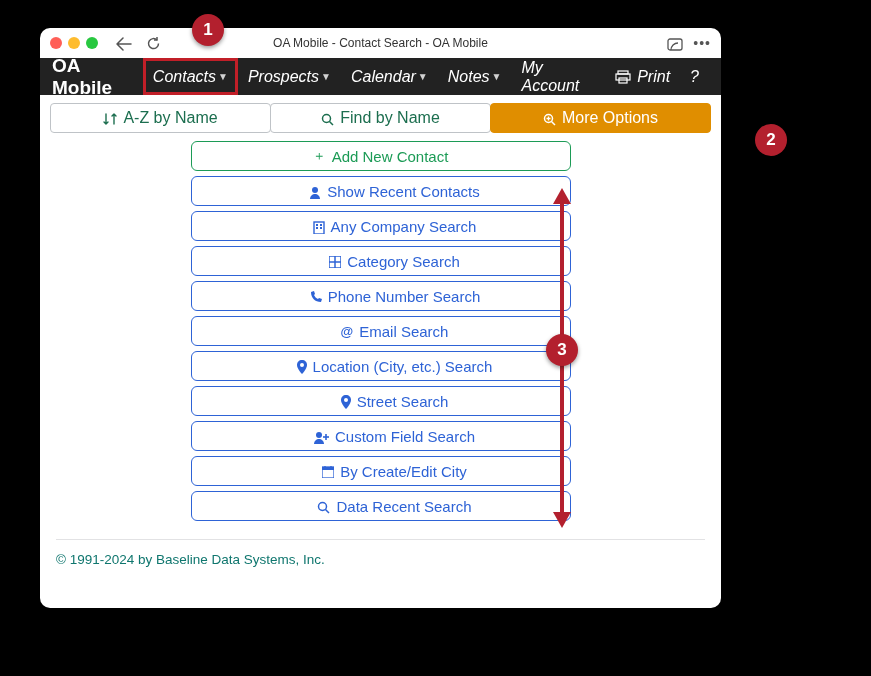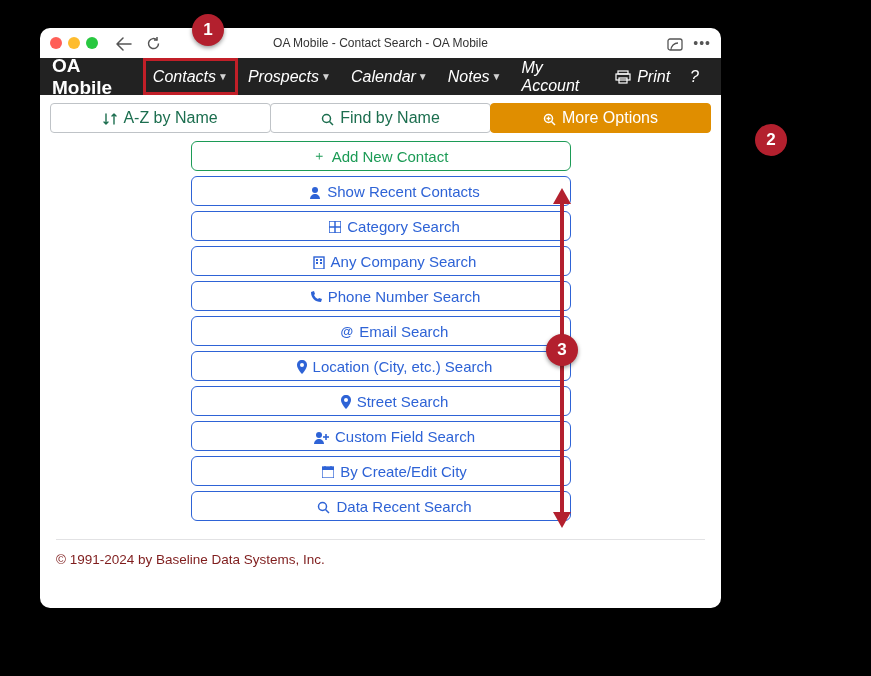--- a/index.html
+++ b/index.html
@@ -27,21 +27,21 @@
   .tabbtn .ico{ font-size:14px;}
   .tabbtn + .tabbtn { margin-left:-1px; }
   .tabbtn.active { background:#e08e00; color:#fff; border-color:#e08e00; }
 
   .options { width:380px; margin:8px auto 0 auto; display:flex; flex-direction:column; gap:5px; }
   .optbtn { width:100%; height:30px; border-radius:6px; background:#fff; display:flex; align-items:center; justify-content:center; gap:6px; font-size:15px; cursor:pointer; }
   .optbtn.green { border:1px solid #1c9b56; color:#1c9b56; }
   .optbtn.blue  { border:1px solid #2e63d6; color:#2e63d6;padding-left:28px; }
   .optbtn .ico { font-size:13px; }
 
-  .footer-line { margin:18px 16px 0 16px; border-top:1px solid #e2e2e4; padding-top:12px; font-size:13.5px; color:#7f1d1d; }
+  .footer-line { margin:18px 16px 0 16px; border-top:1px solid #e2e2e4; padding-top:12px; font-size:13.5px; color:#0f766e; }
 
   
   .callout { position:absolute; width:32px; height:32px; background:#b3202e; color:#fff; border-radius:50%; display:flex; align-items:center; justify-content:center; font-weight:700; font-size:17px; z-index:50; box-shadow:0 2px 4px rgba(0,0,0,.4);}
   .arrow-line { position:absolute; background:#b3202e; }
   .arrow-head { position:absolute; width:0; height:0; }
   .up { border-left:9px solid transparent; border-right:9px solid transparent; border-bottom:16px solid #b3202e; }
   .down { border-left:9px solid transparent; border-right:9px solid transparent; border-top:16px solid #b3202e; }
 
   svg { display:inline-block; vertical-align:middle; }
 </style>
@@ -155,42 +155,42 @@
       <span class="ico">
         <svg width="12" height="13" viewBox="0 0 12 13">
             <circle cx="6" cy="4" r="3" fill="#2e63d6"></circle>
             <path d="M1 13c0-3 2.5-5 5-5s5 2 5 5" fill="#2e63d6"></path>
           </svg>
       </span>
       <span>Show Recent Contacts</span>
     </div>
     <div class="optbtn blue">
       <span class="ico">
-        <svg width="12" height="12" viewBox="0 0 12 12">
-            <rect x="0" y="0" width="12" height="12" stroke="#2e63d6" stroke-width="1.5" fill="none"></rect>
-            <line x1="6" y1="0" x2="6" y2="12" stroke="#2e63d6" stroke-width="1.5"></line>
-            <line x1="0" y1="6" x2="12" y2="6" stroke="#2e63d6" stroke-width="1.5"></line>
-          </svg>
-      </span>
-      <span>Category Search</span>
-    </div>
-    <div class="optbtn blue">
-      <span class="ico">
         <svg width="12" height="13" viewBox="0 0 12 13">
             <rect x="1" y="1" width="10" height="12" stroke="#2e63d6" stroke-width="1.4" fill="none"></rect>
             <rect x="3" y="3" width="2" height="2" fill="#2e63d6"></rect>
             <rect x="7" y="3" width="2" height="2" fill="#2e63d6"></rect>
             <rect x="3" y="6" width="2" height="2" fill="#2e63d6"></rect>
             <rect x="7" y="6" width="2" height="2" fill="#2e63d6"></rect>
           </svg>
       </span>
       <span>Any Company Search</span>
     </div>
     <div class="optbtn blue">
       <span class="ico">
+        <svg width="12" height="12" viewBox="0 0 12 12">
+            <rect x="0" y="0" width="12" height="12" stroke="#2e63d6" stroke-width="1.5" fill="none"></rect>
+            <line x1="6" y1="0" x2="6" y2="12" stroke="#2e63d6" stroke-width="1.5"></line>
+            <line x1="0" y1="6" x2="12" y2="6" stroke="#2e63d6" stroke-width="1.5"></line>
+          </svg>
+      </span>
+      <span>Category Search</span>
+    </div>
+    <div class="optbtn blue">
+      <span class="ico">
         <svg width="13" height="13" viewBox="0 0 13 13">
             <path d="M2 1c0 6 4 10 10 10l1-3-3-1-1 1c-2-1-3-2-4-4l1-1-1-3z" fill="#2e63d6"></path>
           </svg>
       </span>
       <span>Phone Number Search</span>
     </div>
     <div class="optbtn blue">
       <span class="ico" style="font-weight:700;color:#2e63d6;">@</span>
       <span>Email Search</span>
     </div>

